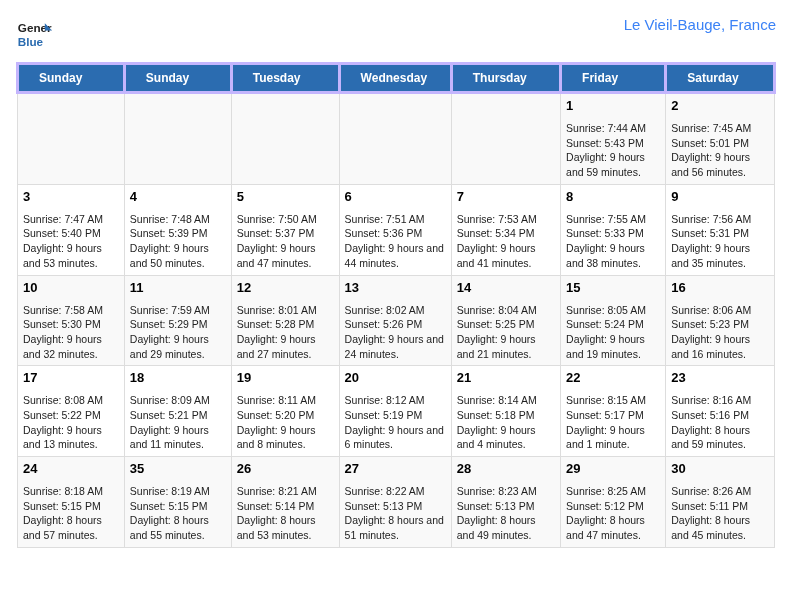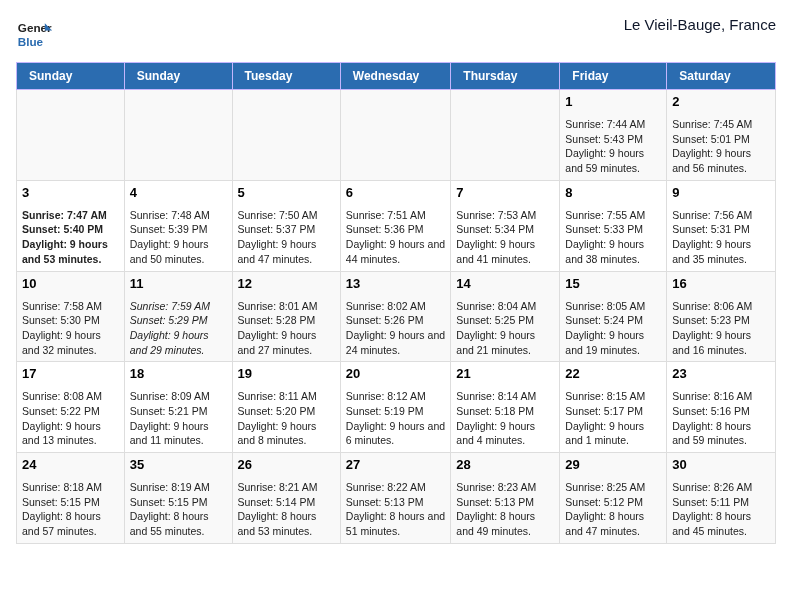--- a/index.html
+++ b/index.html
@@ -28,37 +28,37 @@
     .title-section {
       text-align: right;
     }
     .month-title {
       font-size: 32px;
       font-weight: bold;
       color: #222;
     }
     .location-title {
       font-size: 15px;
-      color: #0f172a;
+      color: #3b82f6;
     }
     table {
       width: 100%;
       border-collapse: collapse;
       font-size: 11px;
     }
     thead tr {
       background-color: #2b6cb0;
       color: #fff;
     }
     thead th {
-      padding: 6px 12px;
+      padding: 6px 20px;
       text-align: left;
       font-size: 12px;
       font-weight: bold;
-      border: 1px solid #c4b5fd;
+      border: 3px solid #c4b5fd;
     }
     tbody tr {
       border-bottom: 1px solid #ccc;
     }
     tbody td {
       vertical-align: top;
       padding: 4px 5px;
       border: 1px solid #ddd;
       min-height: 80px;
       width: 113px;
@@ -125,21 +125,21 @@
         <td>
           <div class="day-number">2</div>
           <div class="day-info" style="white-space: pre-line;">Sunrise: 7:45 AM
 Sunset: 5:01 PM
 Daylight: 9 hours and 56 minutes.</div>
         </td>
       </tr>
       <tr>
         <td>
           <div class="day-number">3</div>
-          <div class="day-info" style="white-space: pre-line; font-weight: bold;">Sunrise: 7:47 AM
+          <div class="day-info" style="white-space: pre-line;">Sunrise: 7:47 AM
 Sunset: 5:40 PM
 Daylight: 9 hours and 53 minutes.</div>
         </td>
         <td>
           <div class="day-number">4</div>
           <div class="day-info" style="white-space: pre-line;">Sunrise: 7:48 AM
 Sunset: 5:39 PM
 Daylight: 9 hours and 50 minutes.</div>
         </td>
         <td>
@@ -175,21 +175,21 @@
       </tr>
       <tr>
         <td>
           <div class="day-number">10</div>
           <div class="day-info" style="white-space: pre-line;">Sunrise: 7:58 AM
 Sunset: 5:30 PM
 Daylight: 9 hours and 32 minutes.</div>
         </td>
         <td>
           <div class="day-number">11</div>
-          <div class="day-info" style="white-space: pre-line; font-style: italic;">Sunrise: 7:59 AM
+          <div class="day-info" style="white-space: pre-line;">Sunrise: 7:59 AM
 Sunset: 5:29 PM
 Daylight: 9 hours and 29 minutes.</div>
         </td>
         <td>
           <div class="day-number">12</div>
           <div class="day-info" style="white-space: pre-line;">Sunrise: 8:01 AM
 Sunset: 5:28 PM
 Daylight: 9 hours and 27 minutes.</div>
         </td>
         <td>

